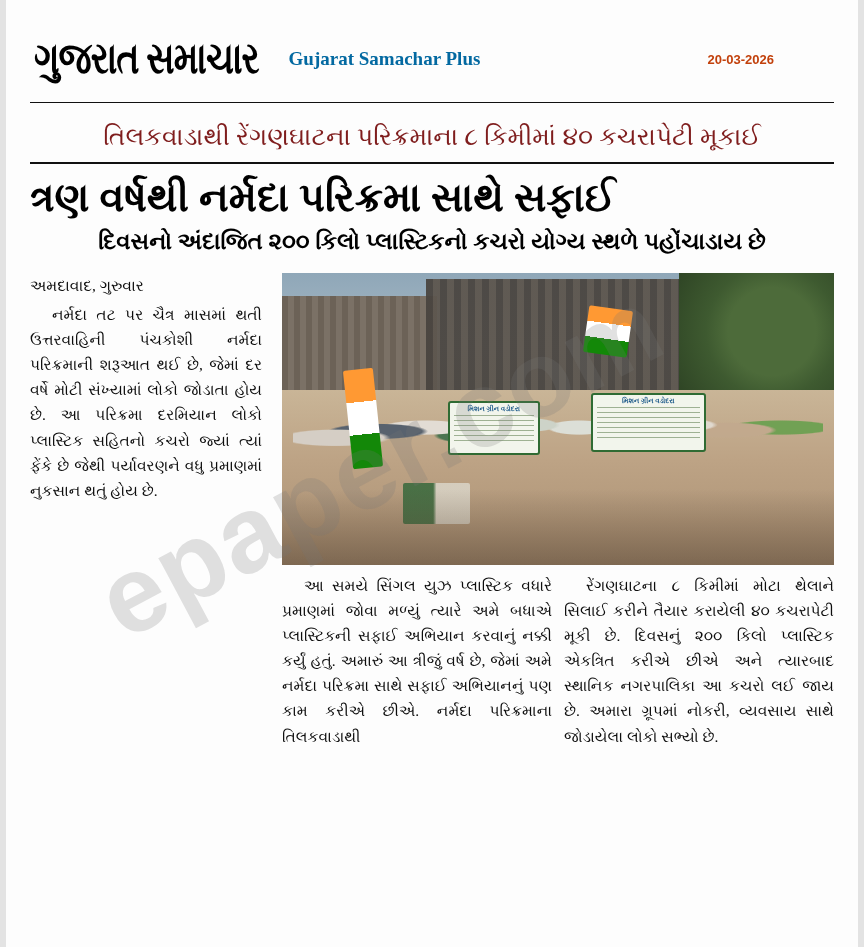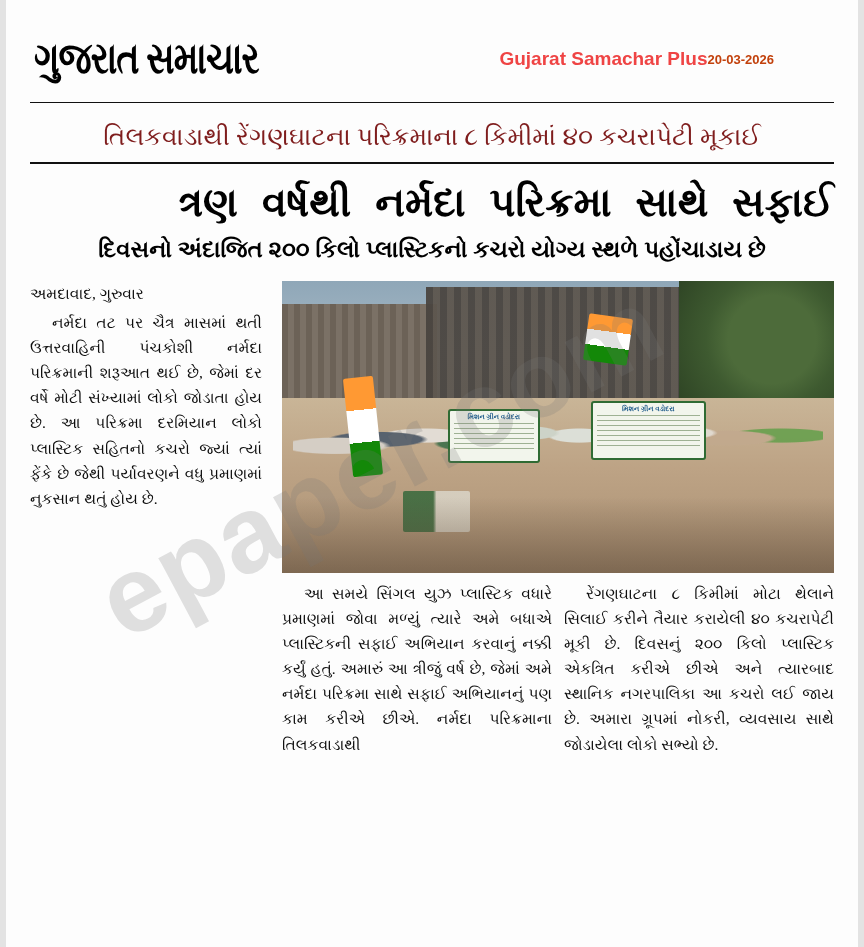--- a/index.html
+++ b/index.html
@@ -38,25 +38,25 @@
     font-size: 35px;
     letter-spacing: -1px;
     color: #000;
     transform: scaleY(1.25);
     transform-origin: left center;
     white-space: nowrap;
     padding-left: 4px;
   }
   .masthead-center {
     flex: 1;
-    text-align: right;
-    font-family: Liberation Sans, sans-serif;
+    text-align: left;
+    font-family: Liberation Serif, serif;
     font-weight: bold;
     font-size: 19px;
-    color: #ef4444;
+    color: #0369a1;
     padding-left: 30px;
   }
   .masthead-date {
     font-family: "Liberation Sans", sans-serif;
     font-weight: bold;
     font-size: 13px;
     color: #c2410c;
     padding-right: 60px;
     white-space: nowrap;
   }
@@ -72,26 +72,26 @@
     font-family: "Liberation Serif", serif;
     font-weight: normal;
     font-size: 25px;
     line-height: 1.25;
     margin-top: 18px;
     color: #7f1d1d;
     border-bottom: 2.5px solid #111;
     padding-bottom: 10px;
   }
   .headline {
-    text-align: right;
-    font-family: Liberation Mono, monospace;
+    text-align: left;
+    font-family: Liberation Serif, serif;
     font-weight: bold;
     font-size: 40px;
     line-height: 1.32;
-    margin-top: 16px;
+    margin-top: 8px;
     color: #000;
   }
   .subhead {
     text-align: center;
     font-family: "Liberation Serif", serif;
     font-weight: bold;
     font-size: 23px;
     line-height: 1.3;
     margin-top: 2px;
     color: #000;

